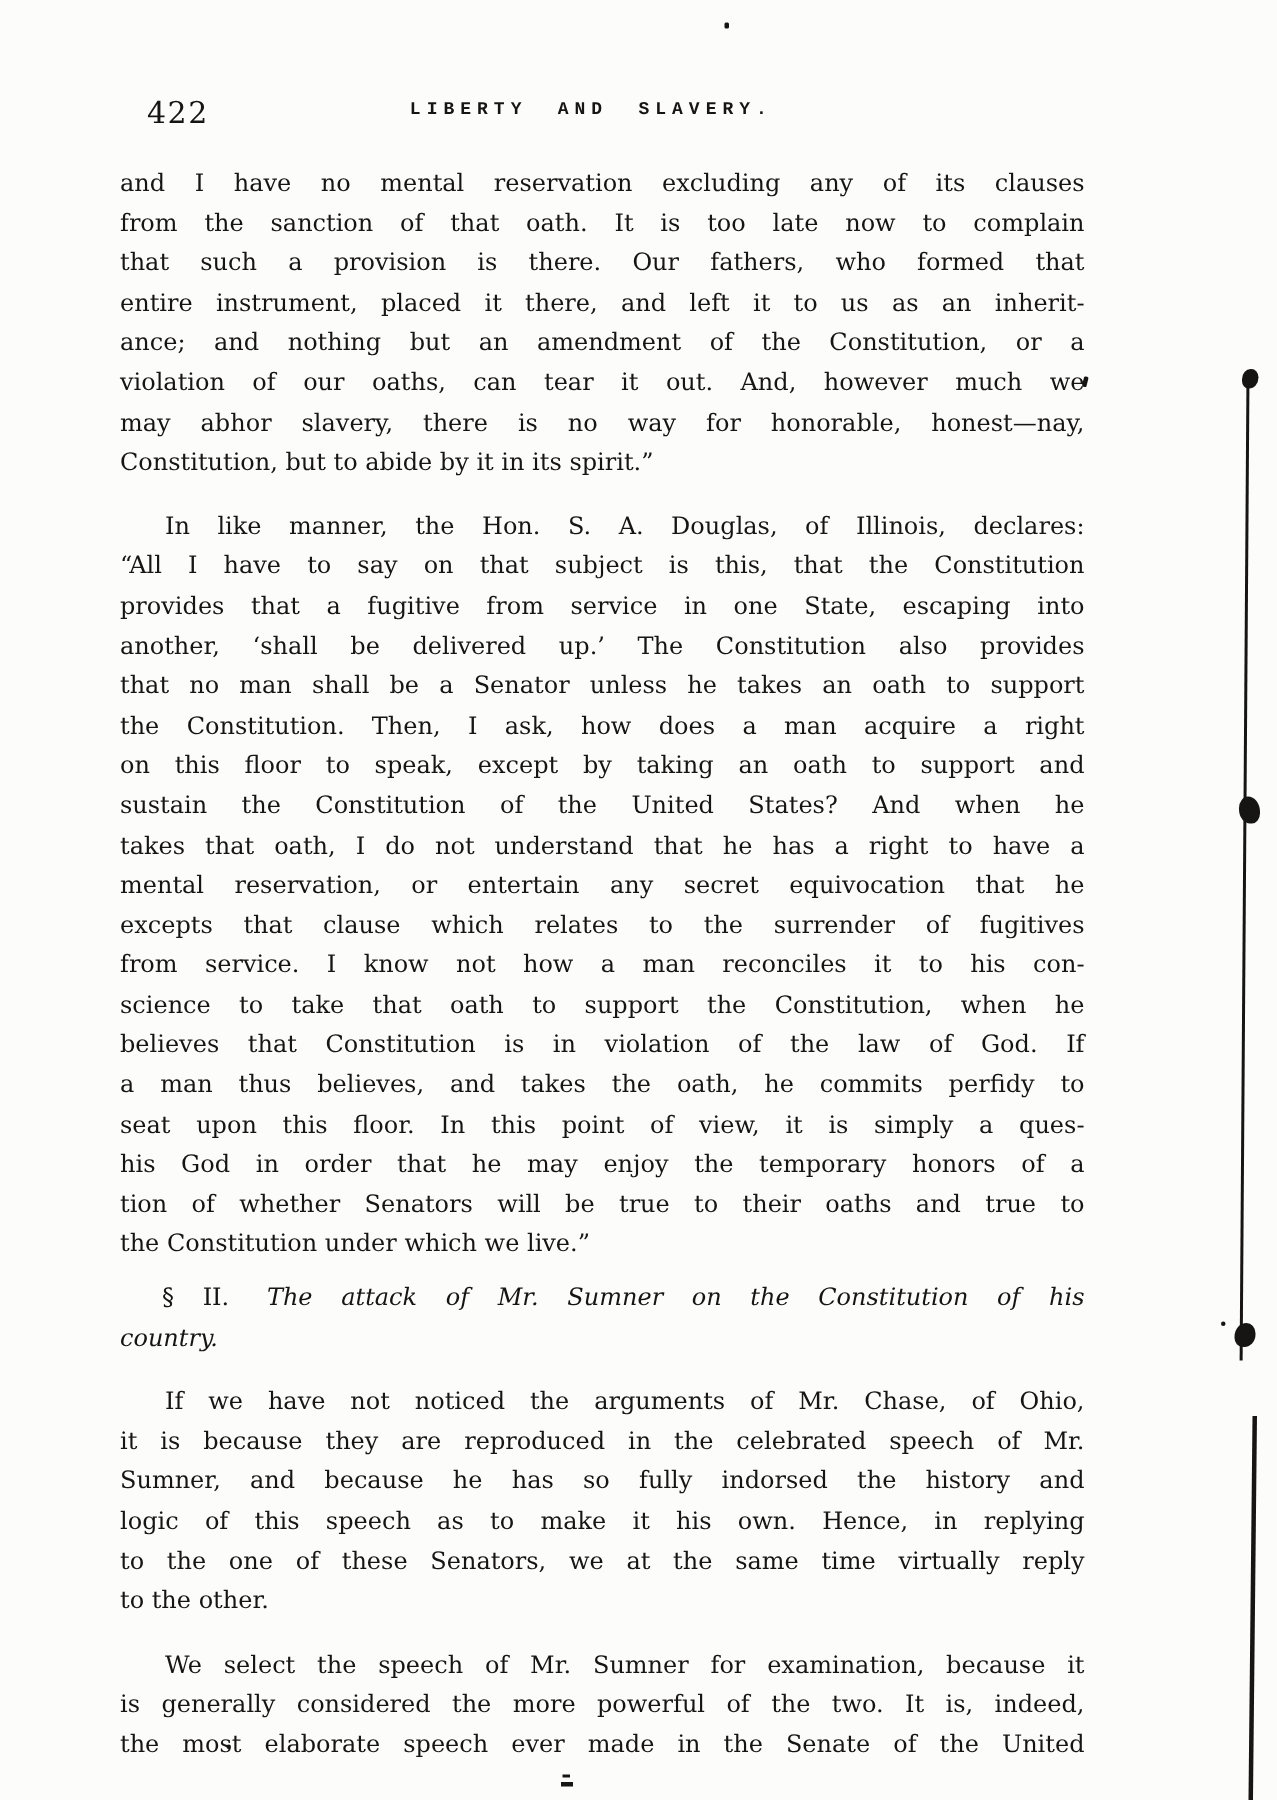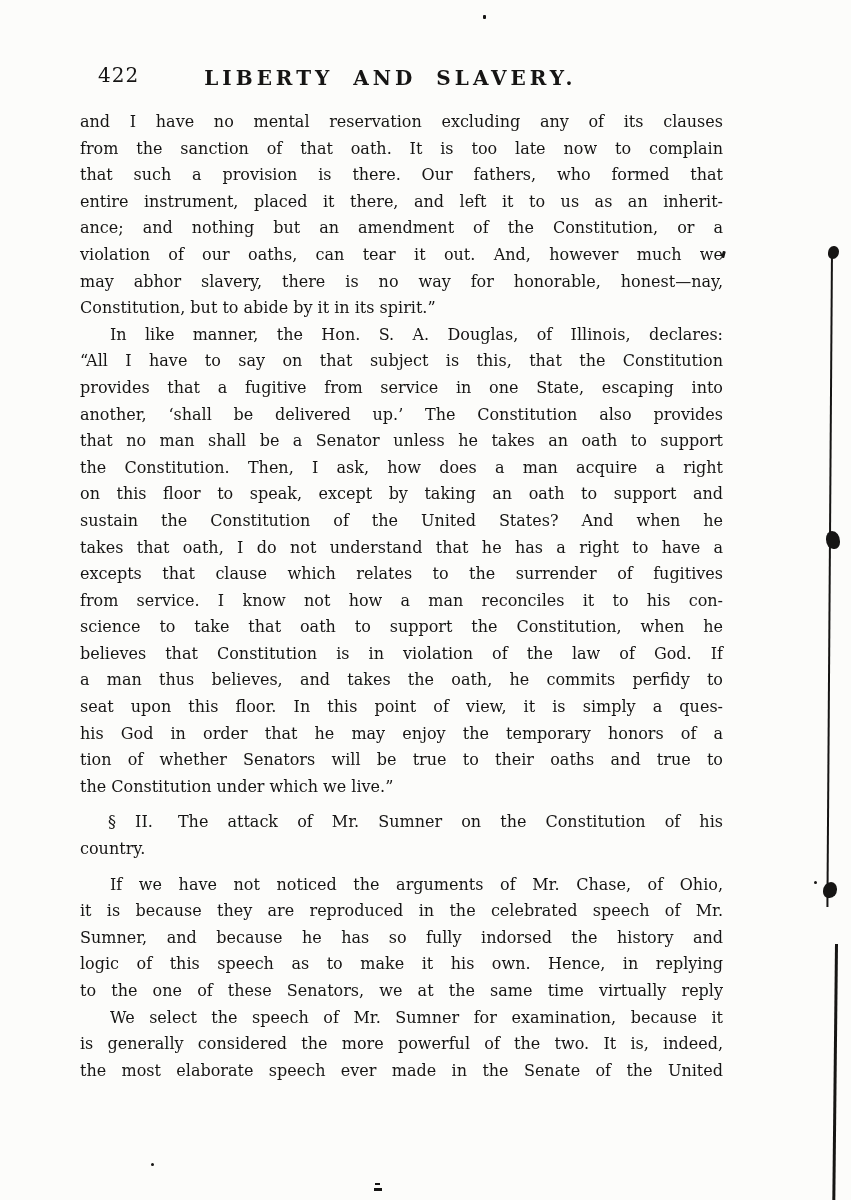--- a/index.html
+++ b/index.html
@@ -10,38 +10,38 @@
     font-family:"DejaVu Serif","Liberation Serif",serif;
     color:var(--ink,#161514);
   }
   .page{position:absolute;inset:0;}
 
   
   .header{position:absolute;top:62px;left:80px;width:643px;height:26px;}
   .pagenum{position:absolute;left:18px;top:1px;font-size:20px;letter-spacing:1px;}
   .running-title{
     position:absolute;left:50%;top:4px;transform:translateX(-53%);
-    font-size:20px;font-weight:700;letter-spacing:4px;word-spacing:9px;white-space:nowrap;
+    font-size:12px;font-weight:700;letter-spacing:4px;word-spacing:9px;white-space:nowrap;font-family:Liberation Mono, monospace;
   }
 
   
   .text-block{position:absolute;left:80px;top:109px;width:643px;font-size:16px;}
   .line{
     line-height:26.6px;height:26.6px;
     text-align:justify;text-align-last:justify;
     overflow:visible;
   }
-  .line.indent{padding-left:30px;}
+  .line.indent{padding-left:30px;margin-top:16px;}
   .line.last{text-align-last:left;}
 
   
   .heading-line1{margin-top:9px;padding-left:28px;}
   .heading-line2{margin-bottom:0;}
   .sec-prefix{font-style:normal;padding-right:6px;}
-  .sec-title{}
+  .sec-title{font-style:italic;}
   .para-after-heading{margin-top:9px;}
 
   
   .artifact{position:absolute;background:var(--ink,#161514);}
   .edge-line-1{left:831px;top:250px;width:2px;height:657px;transform:rotate(0.4deg);transform-origin:top center;}
   .edge-line-2{left:835px;top:944px;width:2.5px;height:256px;transform:rotate(0.6deg);transform-origin:top center;}
   .edge-blob-1{left:828px;top:246px;width:11px;height:13px;border-radius:55% 45% 60% 40%;}
   .edge-blob-2{left:826px;top:531px;width:14px;height:18px;border-radius:45% 60% 40% 55%;}
   .edge-blob-3{left:823px;top:882px;width:14px;height:16px;border-radius:60% 45% 55% 40%;}
   .speck-top{left:483px;top:15px;width:3px;height:4px;border-radius:1px;}
@@ -78,20 +78,21 @@
     <div class="para">
         <div class="line indent">In like manner, the Hon. S. A. Douglas, of Illinois, declares:</div>
         <div class="line">“All I have to say on that subject is this, that the Constitution</div>
         <div class="line">provides that a fugitive from service in one State, escaping into</div>
         <div class="line">another, ‘shall be delivered up.’ The Constitution also provides</div>
         <div class="line">that no man shall be a Senator unless he takes an oath to support</div>
         <div class="line">the Constitution. Then, I ask, how does a man acquire a right</div>
         <div class="line">on this floor to speak, except by taking an oath to support and</div>
         <div class="line">sustain the Constitution of the United States? And when he</div>
         <div class="line">takes that oath, I do not understand that he has a right to have a</div>
+        <div class="line">mental reservation, or entertain any secret equivocation that he</div>
         <div class="line">excepts that clause which relates to the surrender of fugitives</div>
         <div class="line">from service. I know not how a man reconciles it to his con-</div>
         <div class="line">science to take that oath to support the Constitution, when he</div>
         <div class="line">believes that Constitution is in violation of the law of God. If</div>
         <div class="line">a man thus believes, and takes the oath, he commits perfidy to</div>
         <div class="line">seat upon this floor. In this point of view, it is simply a ques-</div>
         <div class="line">his God in order that he may enjoy the temporary honors of a</div>
         <div class="line">tion of whether Senators will be true to their oaths and true to</div>
         <div class="line last">the Constitution under which we live.”</div>
       </div>
@@ -101,20 +102,21 @@
       <span class="sec-title">The attack of Mr. Sumner on the Constitution of his</span>
     </div>
     <div class="line last heading-line2 sec-title">country.</div>
 
     <div class="para para-after-heading">
         <div class="line indent">If we have not noticed the arguments of Mr. Chase, of Ohio,</div>
         <div class="line">it is because they are reproduced in the celebrated speech of Mr.</div>
         <div class="line">Sumner, and because he has so fully indorsed the history and</div>
         <div class="line">logic of this speech as to make it his own. Hence, in replying</div>
         <div class="line">to the one of these Senators, we at the same time virtually reply</div>
+        <div class="line last">to the other.</div>
       </div>
 
     <div class="para">
         <div class="line indent">We select the speech of Mr. Sumner for examination, because it</div>
         <div class="line">is generally considered the more powerful of the two. It is, indeed,</div>
         <div class="line">the most elaborate speech ever made in the Senate of the United</div>
       </div>
 
   </div>
 

